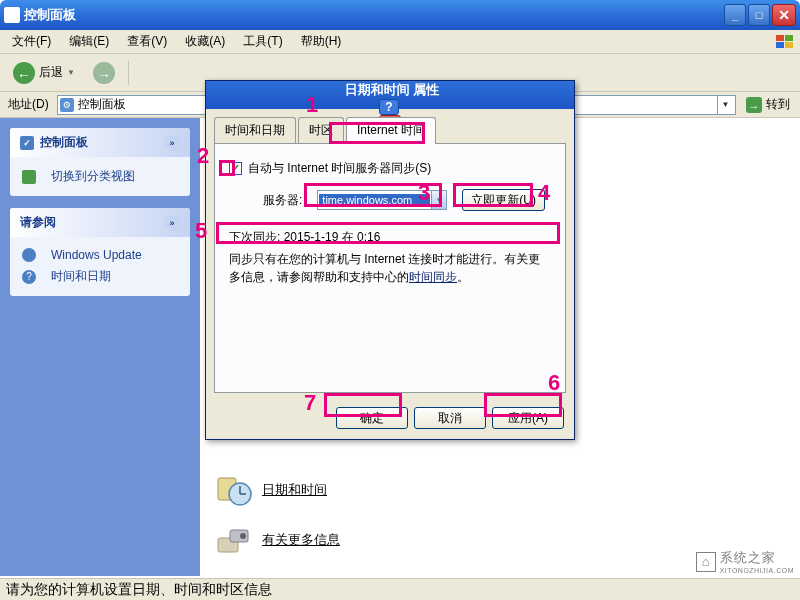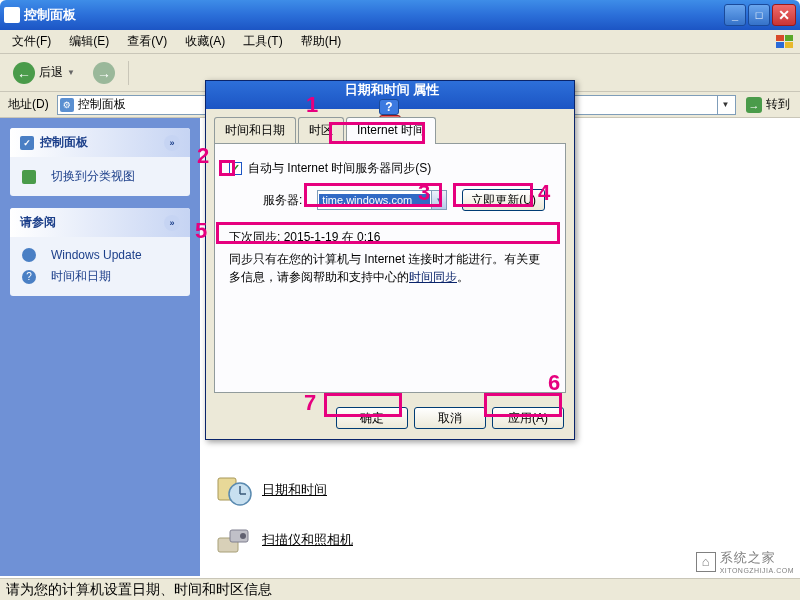--- a/index.html
+++ b/index.html
@@ -187,21 +187,21 @@
         <div class="cp-item-label">日期和时间</div>
       </div>
       <div class="cp-item">
         <div class="cp-item-icon">
           <svg width="36" height="36" viewBox="0 0 36 36">
               <rect x="2" y="16" width="20" height="14" rx="2" fill="#d8d0b8" stroke="#a8a078"></rect>
               <rect x="14" y="8" width="18" height="12" rx="2" fill="#c0c0c8" stroke="#808090"></rect>
               <circle cx="27" cy="14" r="3" fill="#606070"></circle>
             </svg>
         </div>
-        <div class="cp-item-label">扫描仪和照相机</div>
+        <div class="cp-item-label">有关更多信息</div>
       </div>
     </div>
   </div>
 
   <div class="statusbar">
     <span>请为您的计算机设置日期、时间和时区信息</span>
   </div>
 </div>
 
 <div class="dialog">

